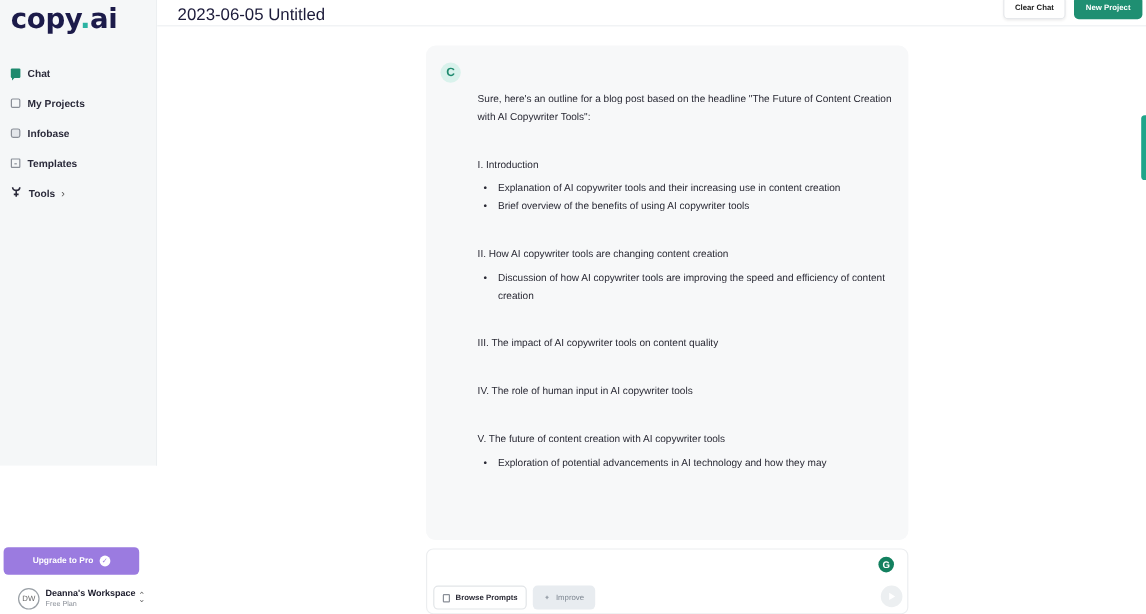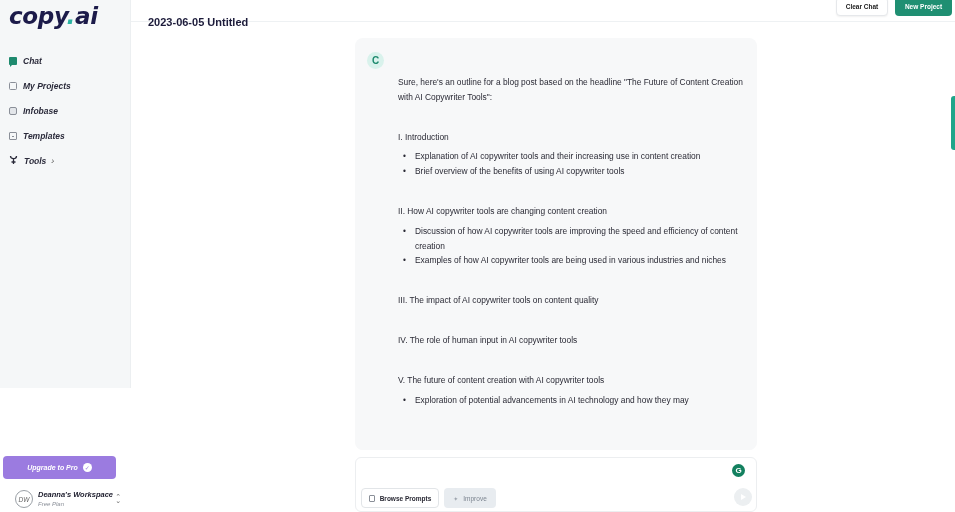--- a/index.html
+++ b/index.html
@@ -2,21 +2,21 @@
 <html><head>
 <meta charset="utf-8">
 <style>
   * { box-sizing: border-box; margin: 0; padding: 0; }
   html, body { width: 955px; height: 512px; overflow: hidden; background: #ffffff;
     font-family: "Liberation Sans", "DejaVu Sans", sans-serif; color: #1f1f2e; }
   .app { display: flex; width: 955px; height: 512px; }
 
   
   .sidebar { width: 131px; height: 388px; background: #f5f7f8; border-right: 1px solid #eceff1;
-    position: relative; flex-shrink: 0; font-style: italic; }
+    position: relative; flex-shrink: 0; }
   .logo { position: absolute; left: 9px; top: 3px; font-size: 23px; font-weight: 700; color: #1c1b4a;
     letter-spacing: -0.3px; font-family: "DejaVu Sans", sans-serif; }
   .logo .dot { color: #2bb3a3; }
   .nav { position: absolute; left: 9px; top: 48px; }
   .nav-item { display: flex; align-items: center; height: 25px; font-size: 8.5px; font-weight: 700;
     color: #2a2a3a; cursor: pointer; }
   .nav-item .ico { width: 8px; height: 8px; margin-right: 6px; display: inline-block; }
   .ico-chat { background: #1e8a6e; border-radius: 1px; position: relative; }
   .ico-chat::after { content: ""; position: absolute; left: 1px; bottom: -2px; border-left: 2px solid #1e8a6e; border-bottom: 2px solid transparent; }
   .ico-box { border: 1px solid #8a8f98; border-radius: 1.5px; }
@@ -35,21 +35,21 @@
   .avatar { width: 18px; height: 18px; border-radius: 50%; border: 1px solid #9aa0a6; font-size: 6.5px; color: #666;
     display: flex; align-items: center; justify-content: center; background: #fff; flex-shrink: 0; }
   .ws-text { margin-left: 5px; line-height: 1; }
   .ws-name { font-size: 7.5px; font-weight: 700; color: #1a1a2a; }
   .ws-plan { font-size: 6px; color: #8a8f98; margin-top: 2px; }
   .ws-toggle { margin-left: auto; font-size: 7px; color: #666; line-height: 4px; text-align: center; }
 
   
   .main { flex: 1; position: relative; height: 512px; background: #fff; }
   .topbar { position: absolute; left: 0; top: 0; width: 824px; height: 22px; border-bottom: 1px solid #eef1f3; }
-  .doc-title { position: absolute; left: 17px; top: 16px; font-size: 11px; font-weight: 700; color: #1c1b3a; }
+  .doc-title { position: absolute; left: 17px; top: 4px; font-size: 14px; font-weight: 400; color: #1c1b3a; }
   .btn-clear { position: absolute; left: 705px; top: -3px; width: 52px; height: 19px; background: #fff; border: 1px solid #e6e8eb;
     border-radius: 4px; font-size: 6.5px; font-weight: 700; color: #222; display: flex; align-items: center; justify-content: center;
     box-shadow: 0 1px 2px rgba(0,0,0,0.06); cursor: pointer; }
   .btn-new { position: absolute; left: 764px; top: -3px; width: 57px; height: 19px; background: #1f8f72;
     border-radius: 4px; font-size: 6.5px; font-weight: 700; color: #fff; display: flex; align-items: center; justify-content: center; cursor: pointer; }
   .side-tab { position: absolute; left: 820px; top: 96px; width: 4px; height: 54px; background: #1fa58a; border-radius: 3px 0 0 3px; }
 
   .msg { position: absolute; left: 224px; top: 38px; width: 402px; height: 412px; background: #f7f8f9; border-radius: 8px; overflow: hidden; }
   .msg-avatar { position: absolute; left: 12px; top: 14px; width: 17px; height: 17px; border-radius: 50%; background: #d9f2ec;
     color: #1e8a6e; font-size: 10px; font-weight: 700; display: flex; align-items: center; justify-content: center; }
@@ -146,21 +146,20 @@
 
         <p>I. Introduction</p>
         <ul>
           <li>Explanation of AI copywriter tools and their increasing use in content creation</li>
           <li>Brief overview of the benefits of using AI copywriter tools</li>
         </ul>
 
         <p>II. How AI copywriter tools are changing content creation</p>
         <ul>
           <li>Discussion of how AI copywriter tools are improving the speed and efficiency of content creation</li>
-          <li>Examples of how AI copywriter tools are being used in various industries and niches</li>
         </ul>
 
         <p>III. The impact of AI copywriter tools on content quality</p>
 
         <p>IV. The role of human input in AI copywriter tools</p>
 
         <p>V. The future of content creation with AI copywriter tools</p>
         <ul>
           <li>Exploration of potential advancements in AI technology and how they may</li>
         </ul>

